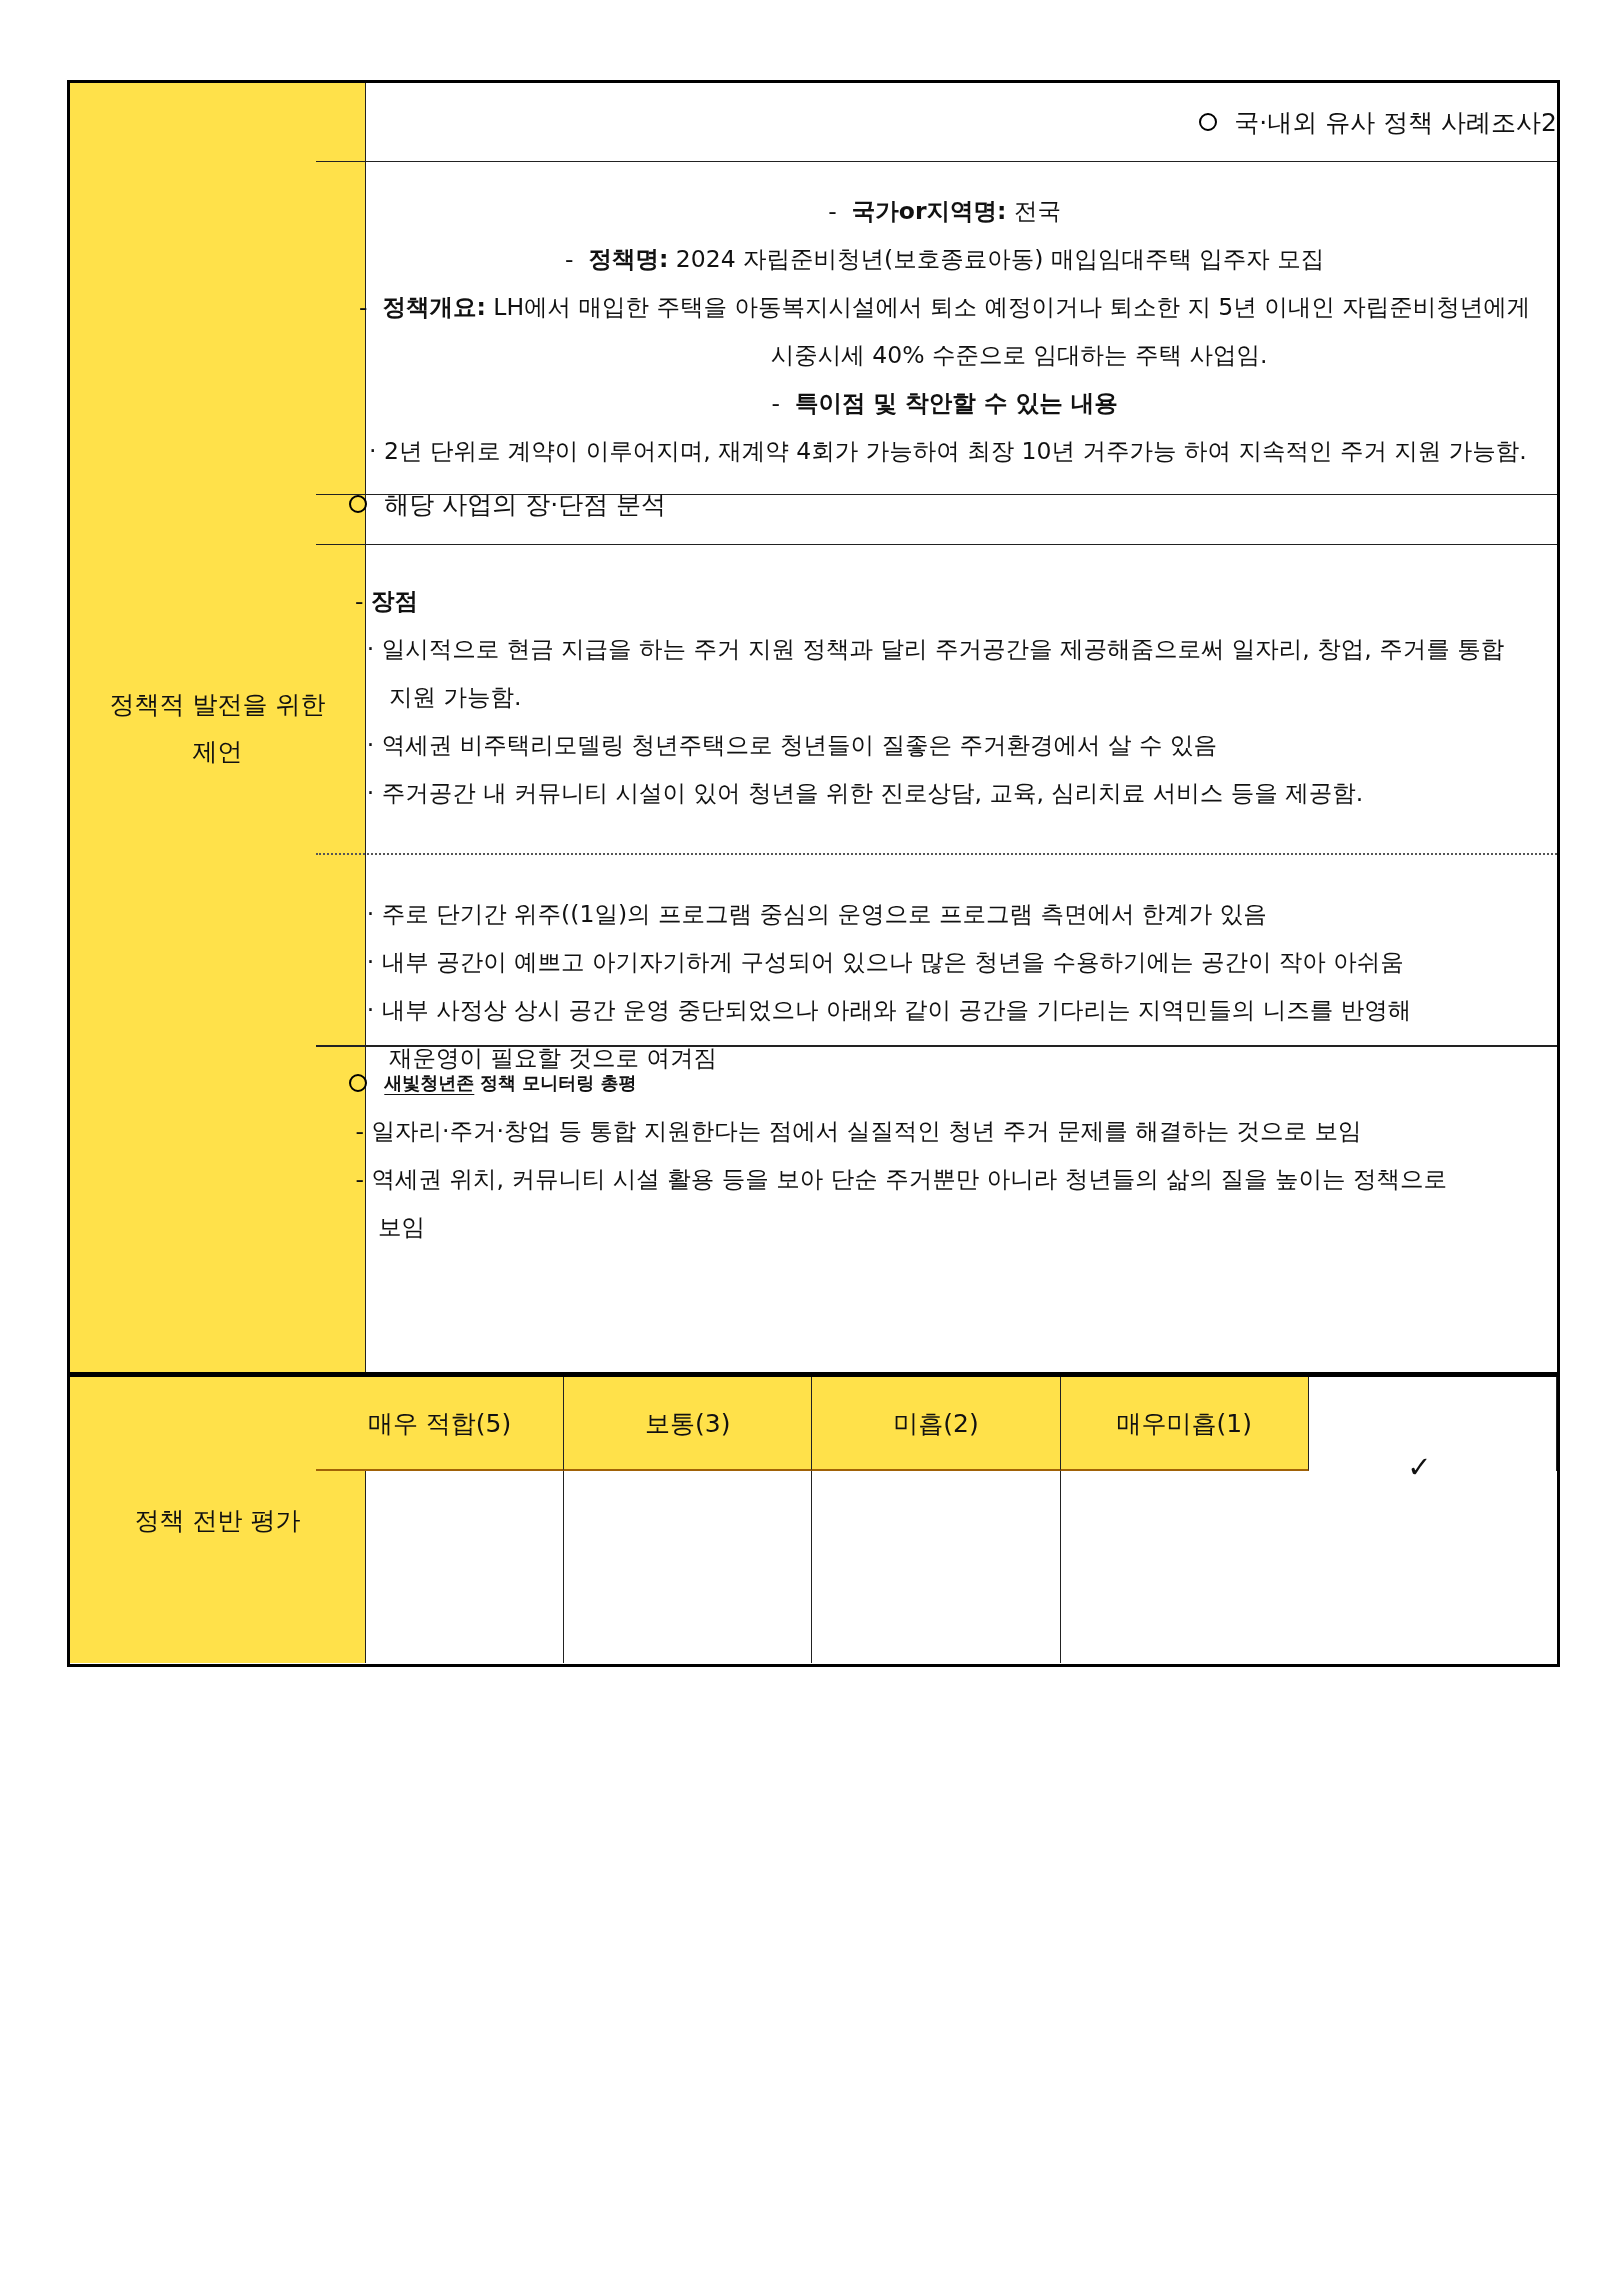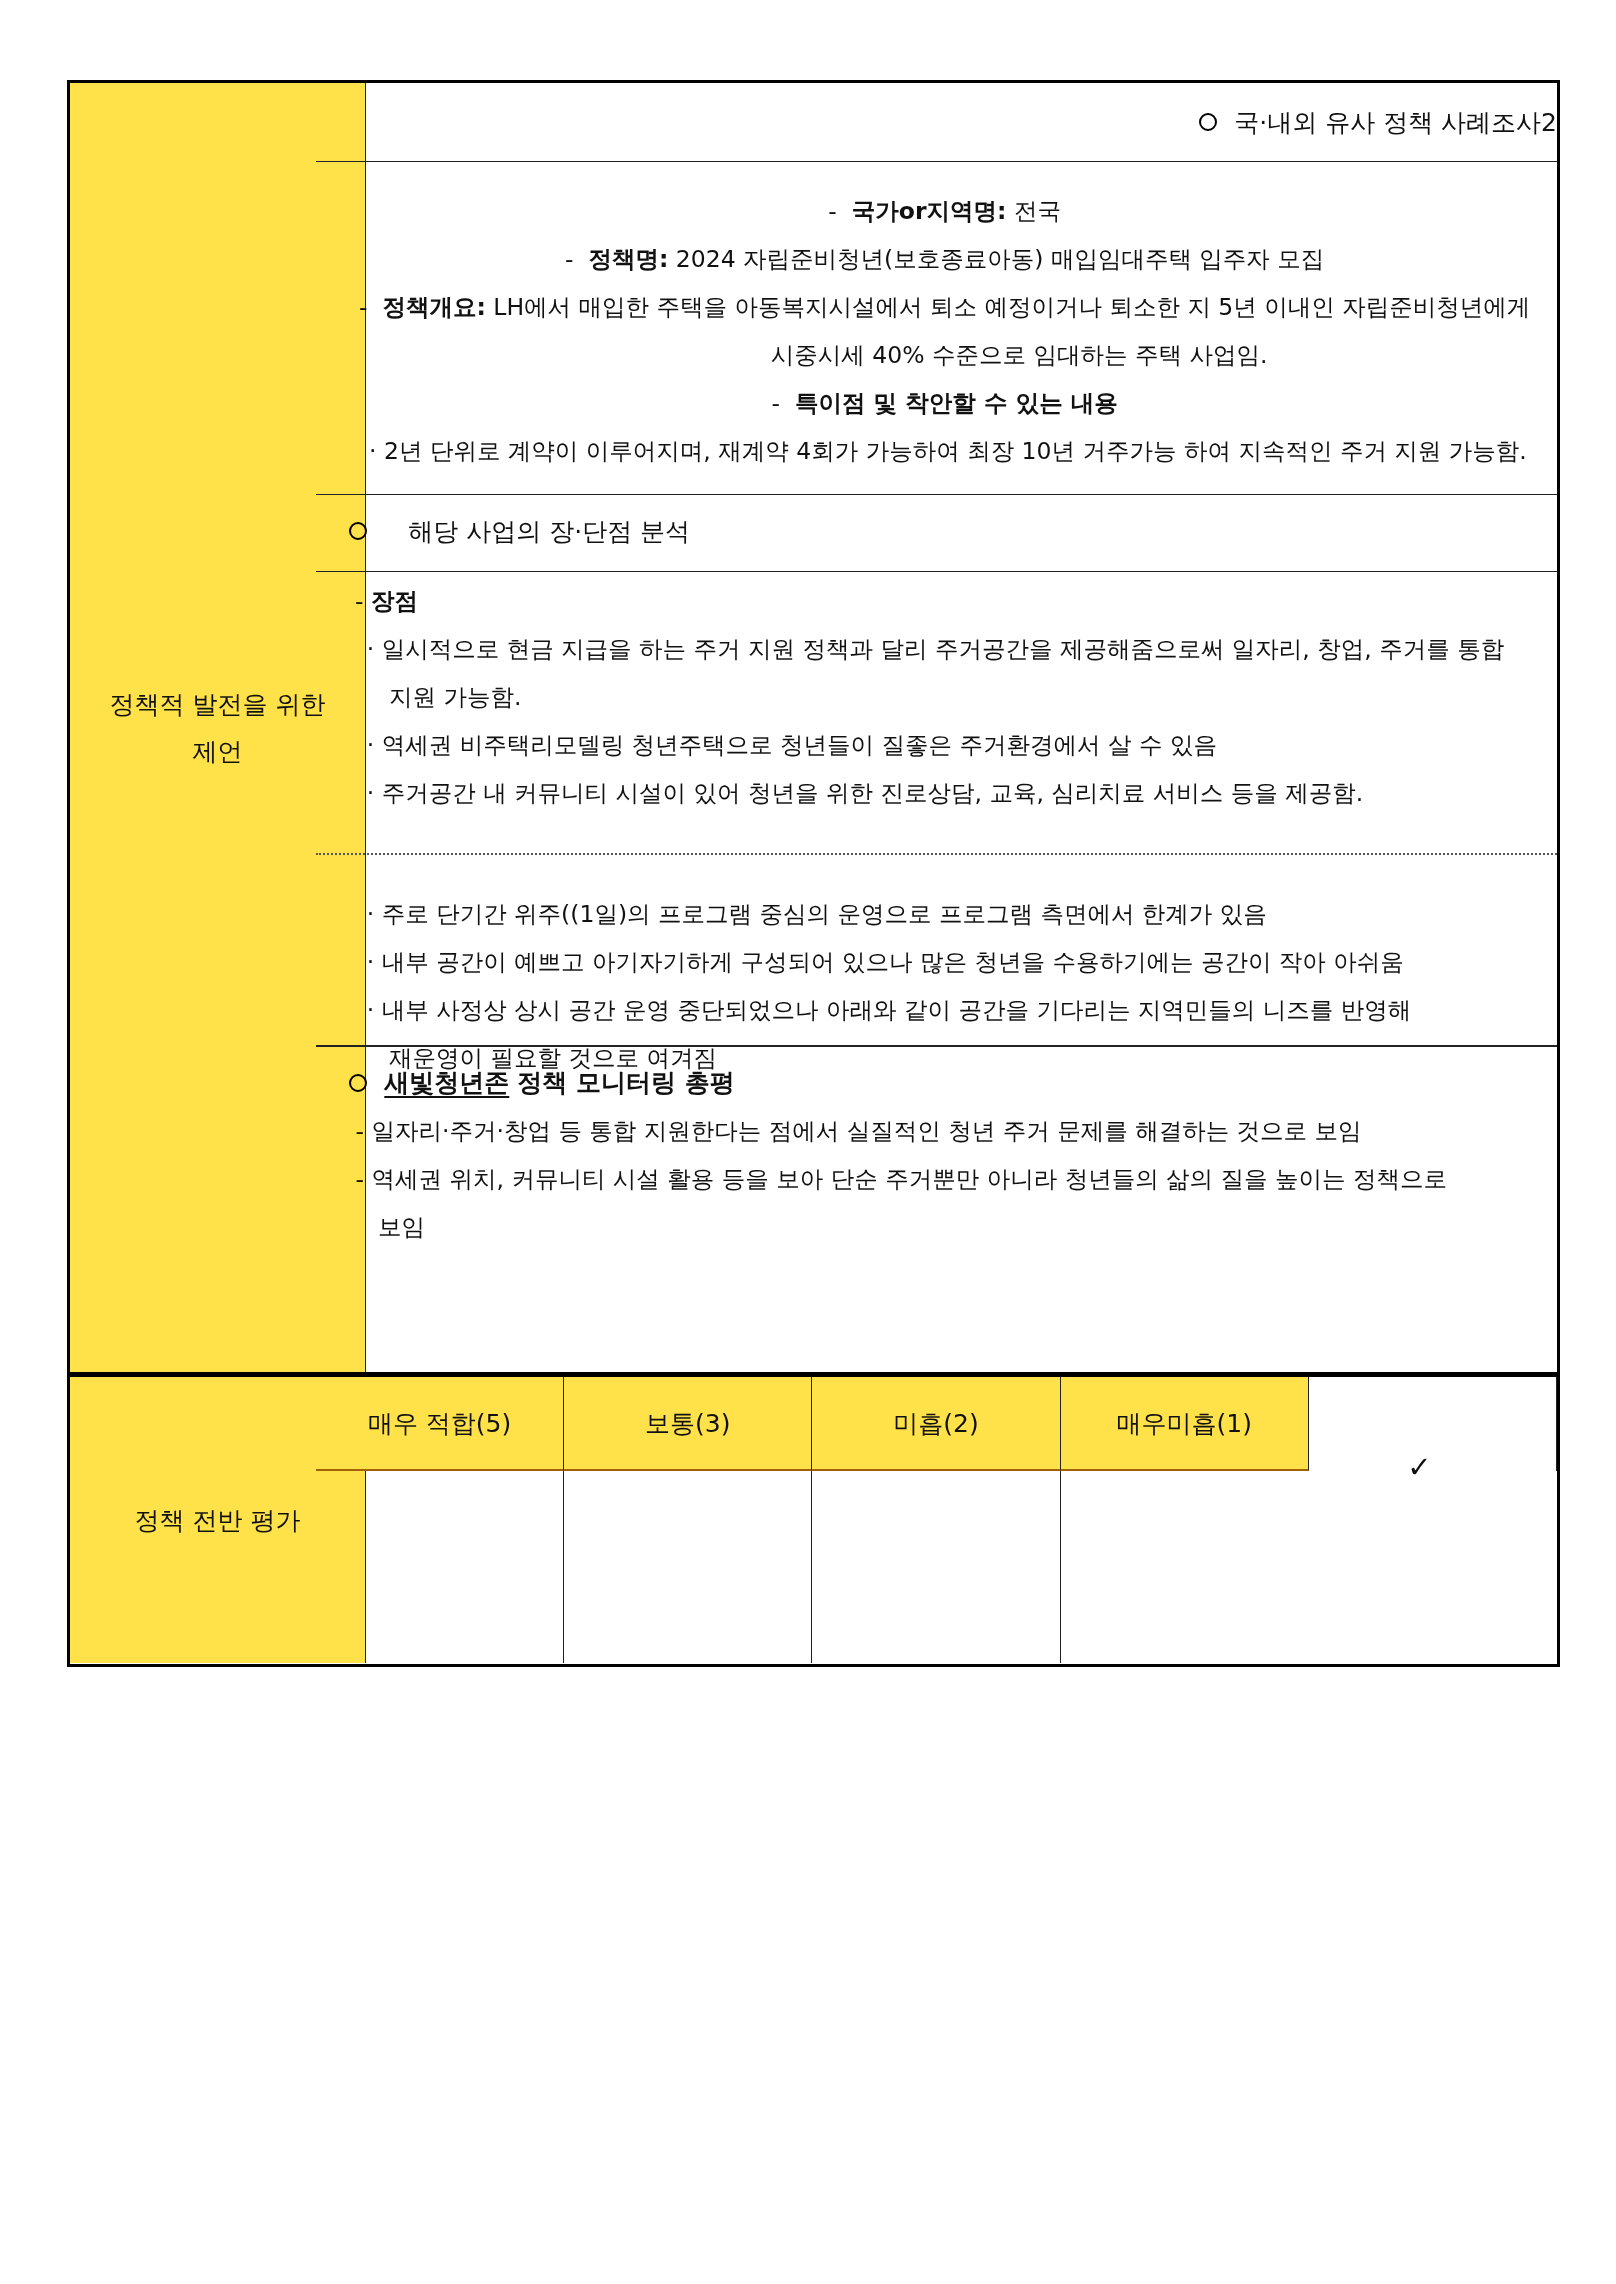--- a/index.html
+++ b/index.html
@@ -65,21 +65,21 @@
 
     <div class="row sep-solid txt" style="top:97px;height:315px;padding:6.5px 0 0 16.3px;text-align:center;">
       <div><span>-</span>&nbsp; <b>국가or지역명:</b> <span>전국</span></div>
       <div><span>-</span>&nbsp; <b>정책명:</b> <span>2024 자립준비청년(보호종료아동) 매입임대주택 입주자 모집</span></div>
       <div><span>-</span>&nbsp; <b>정책개요:</b> <span>LH에서 매입한 주택을 아동복지시설에서 퇴소 예정이거나 퇴소한 지 5년 이내인 자립준비청년에게</span></div>
       <div class="indent-wrap">시중시세 40% 수준으로 임대하는 주택 사업임.</div>
       <div><span>-</span>&nbsp; <b>특이점 및 착안할 수 있는 내용</b></div>
       <div style="padding-left:6.5px;"><span>·</span> <span>2년 단위로 계약이 이루어지며, 재계약 4회가 가능하여 최장 10년 거주가능 하여 지속적인 주거 지원 가능함.</span></div>
     </div>
 
-    <div class="row sep-solid head" style="top:408px;height:81px;padding-left:33px;gap:24px;">
+    <div class="row sep-solid head" style="top:381px;height:81px;padding-left:33px;">
       <span class="ring"></span>
       <span>해당 사업의 장·단점 분석</span>
     </div>
 
     <div class="row sep-dashed txt" style="top:474px;height:298px;padding:19.5px 0 0 39px;">
       <div><span>-</span> <b>장점</b></div>
       <div style="padding-left:11.7px;"><span>·</span> <span>일시적으로 현금 지급을 하는 주거 지원 정책과 달리 주거공간을 제공해줌으로써 일자리, 창업, 주거를 통합</span></div>
       <div style="padding-left:34px;">지원 가능함.</div>
       <div style="padding-left:11.7px;"><span>·</span> <span>역세권 비주택리모델링 청년주택으로 청년들이 질좋은 주거환경에서 살 수 있음</span></div>
       <div style="padding-left:11.7px;"><span>·</span> <span>주거공간 내 커뮤니티 시설이 있어 청년을 위한 진로상담, 교육, 심리치료 서비스 등을 제공함.</span></div>
@@ -87,21 +87,21 @@
 
     <div class="row sep-solid txt" style="top:773px;height:190px;padding:0 0 0 39px;"></div>
     <div class="row txt" style="top:773px;height:311px;padding:34px 0 0 39px;">
       <div style="padding-left:11.7px;"><span>·</span> <span>주로 단기간 위주((1일)의 프로그램 중심의 운영으로 프로그램 측면에서 한계가 있음</span></div>
       <div style="padding-left:11.7px;"><span>·</span> <span>내부 공간이 예쁘고 아기자기하게 구성되어 있으나 많은 청년을 수용하기에는 공간이 작아 아쉬움</span></div>
       <div style="padding-left:11.7px;"><span>·</span> <span>내부 사정상 상시 공간 운영 중단되었으나 아래와 같이 공간을 기다리는 지역민들의 니즈를 반영해</span></div>
       <div style="padding-left:34px;">재운영이 필요할 것으로 여겨짐</div>
     </div>
 
     <div class="row txt" style="top:963px;height:326px;padding:11.7px 0 0 33px;border-top:1.3px solid #222;">
-      <div class="head" style="font-size:25px;align-items:center;">
+      <div class="head" style="font-size:18px;align-items:center;">
         <span class="ring"></span>
         <b class="u">새빛청년존</b>&nbsp;<b>정책 모니터링 총평</b>
       </div>
       <div style="padding-left:6.5px;"><span>-</span> <span>일자리·주거·창업 등 통합 지원한다는 점에서 실질적인 청년 주거 문제를 해결하는 것으로 보임</span></div>
       <div style="padding-left:6.5px;"><span>-</span> <span>역세권 위치, 커뮤니티 시설 활용 등을 보아 단순 주거뿐만 아니라 청년들의 삶의 질을 높이는 정책으로</span></div>
       <div style="padding-left:29px;">보임</div>
     </div>
   </div>
 
   <div class="label-col label-bottom">

